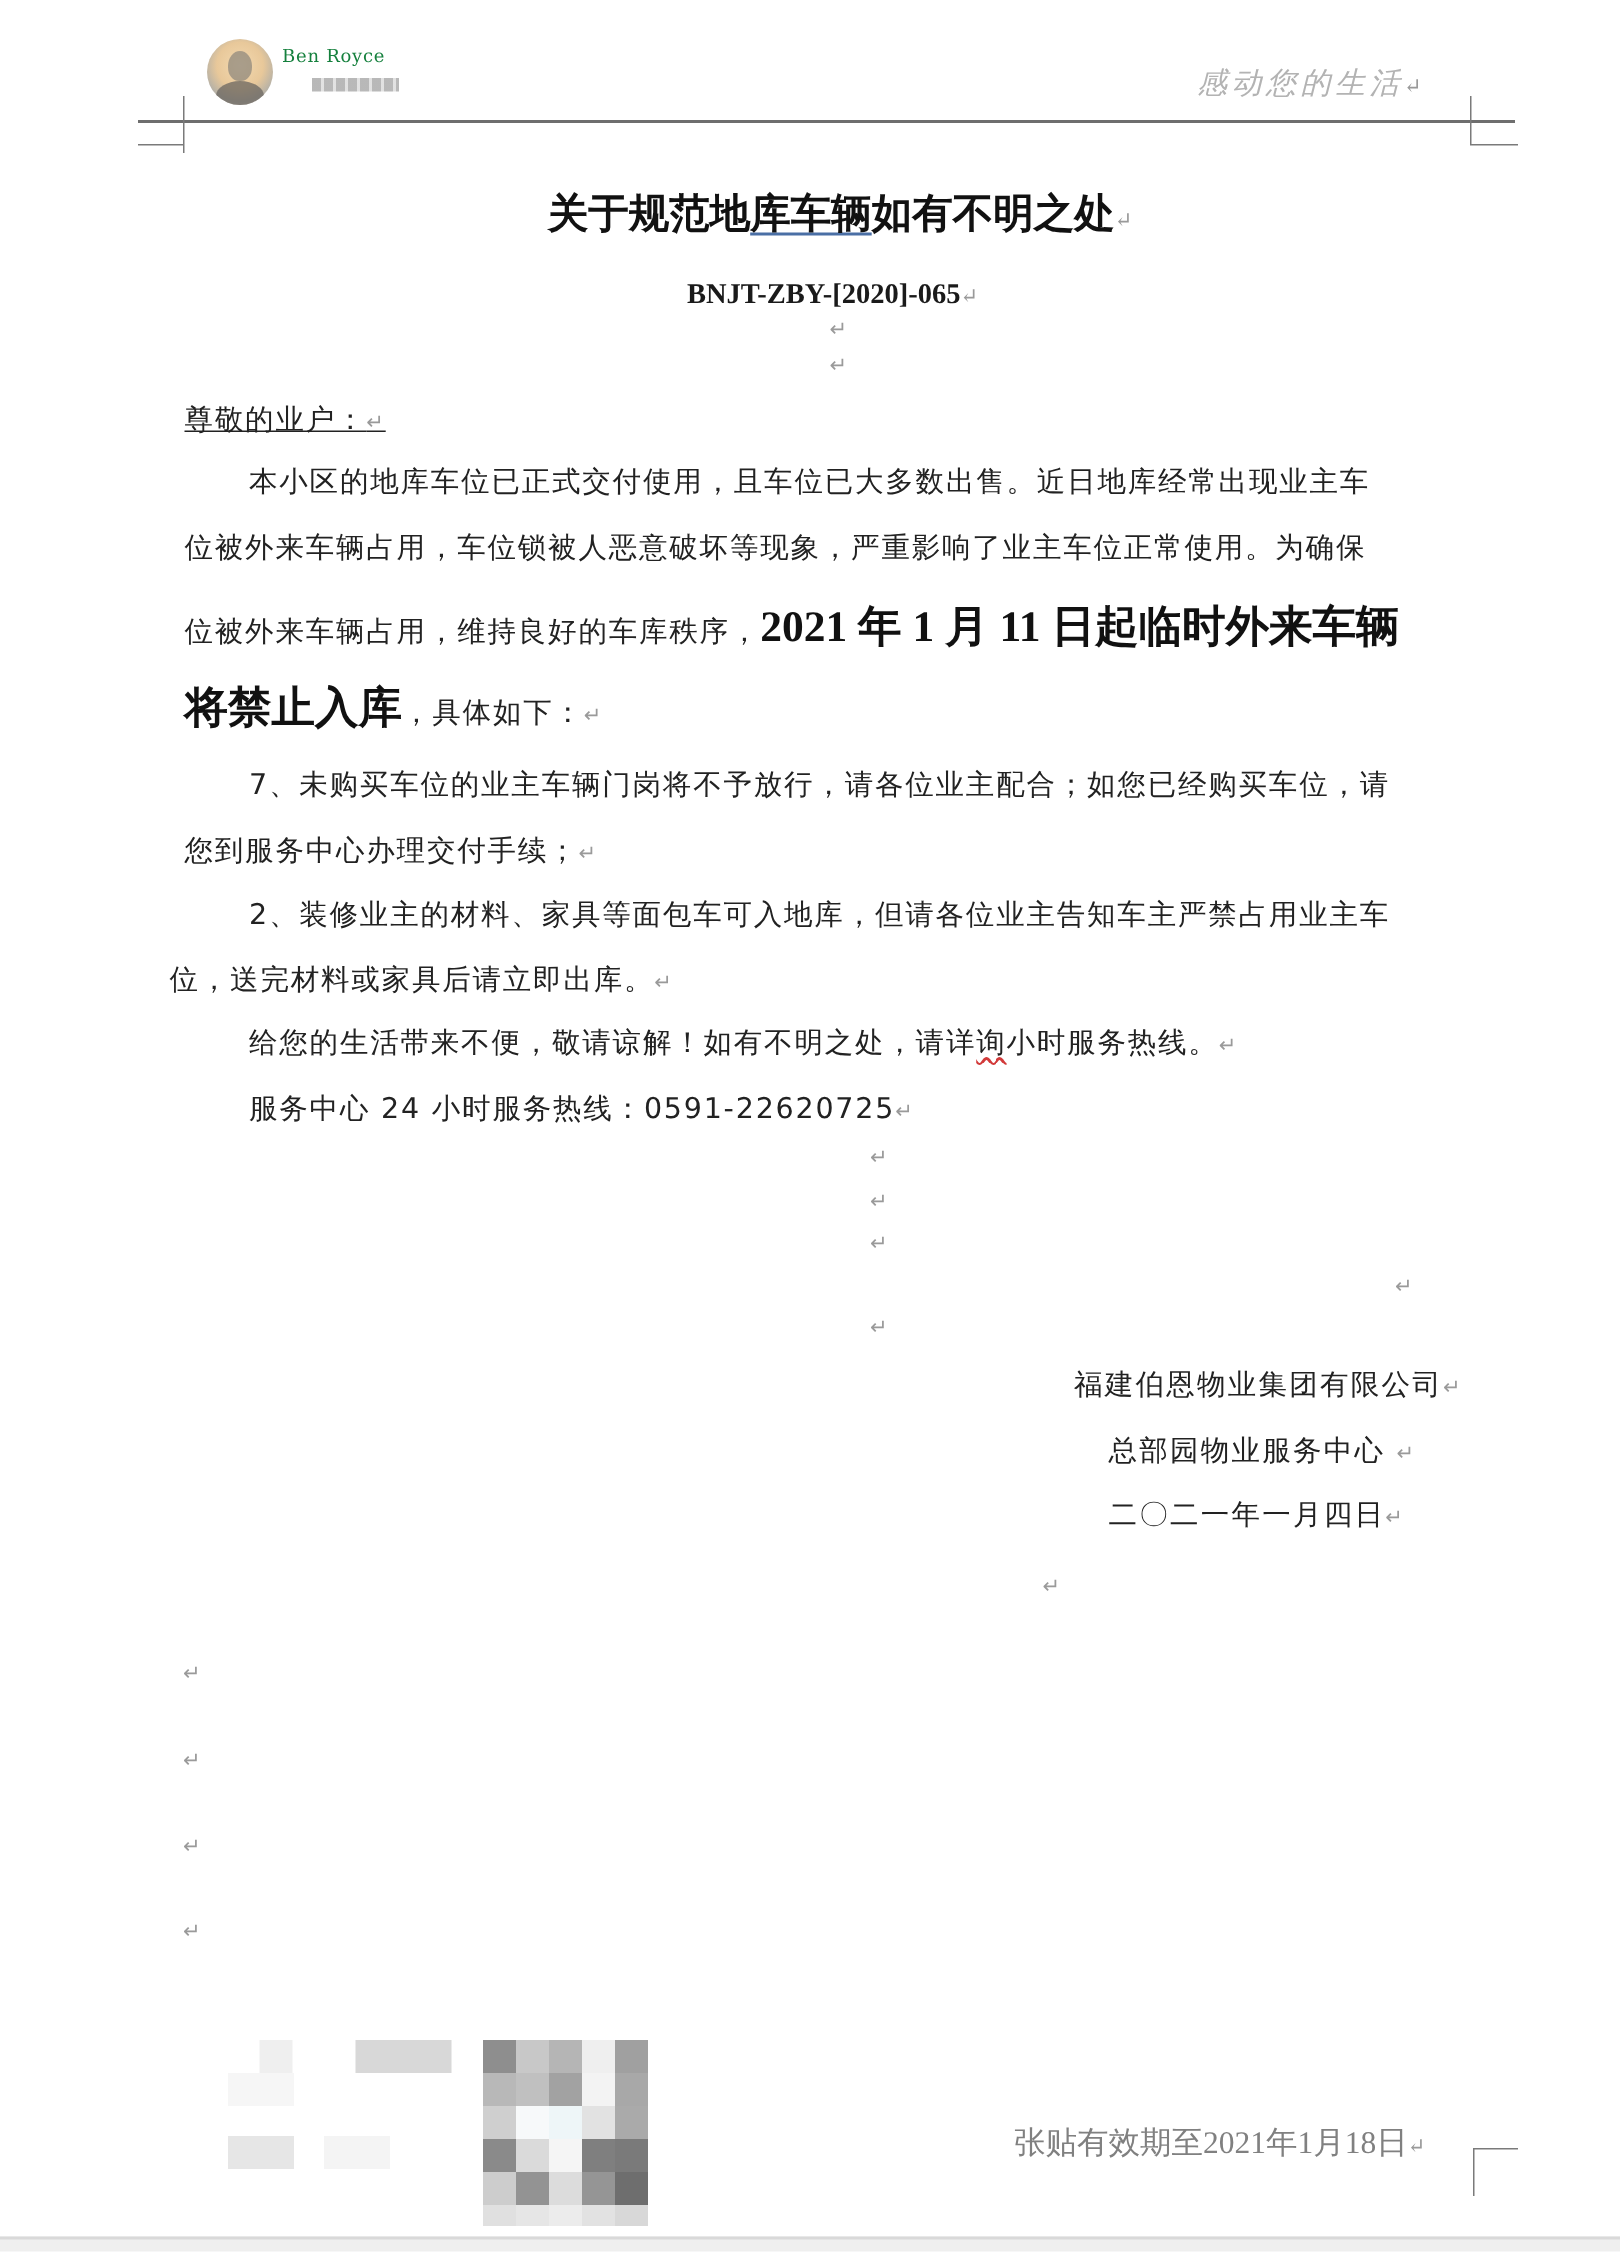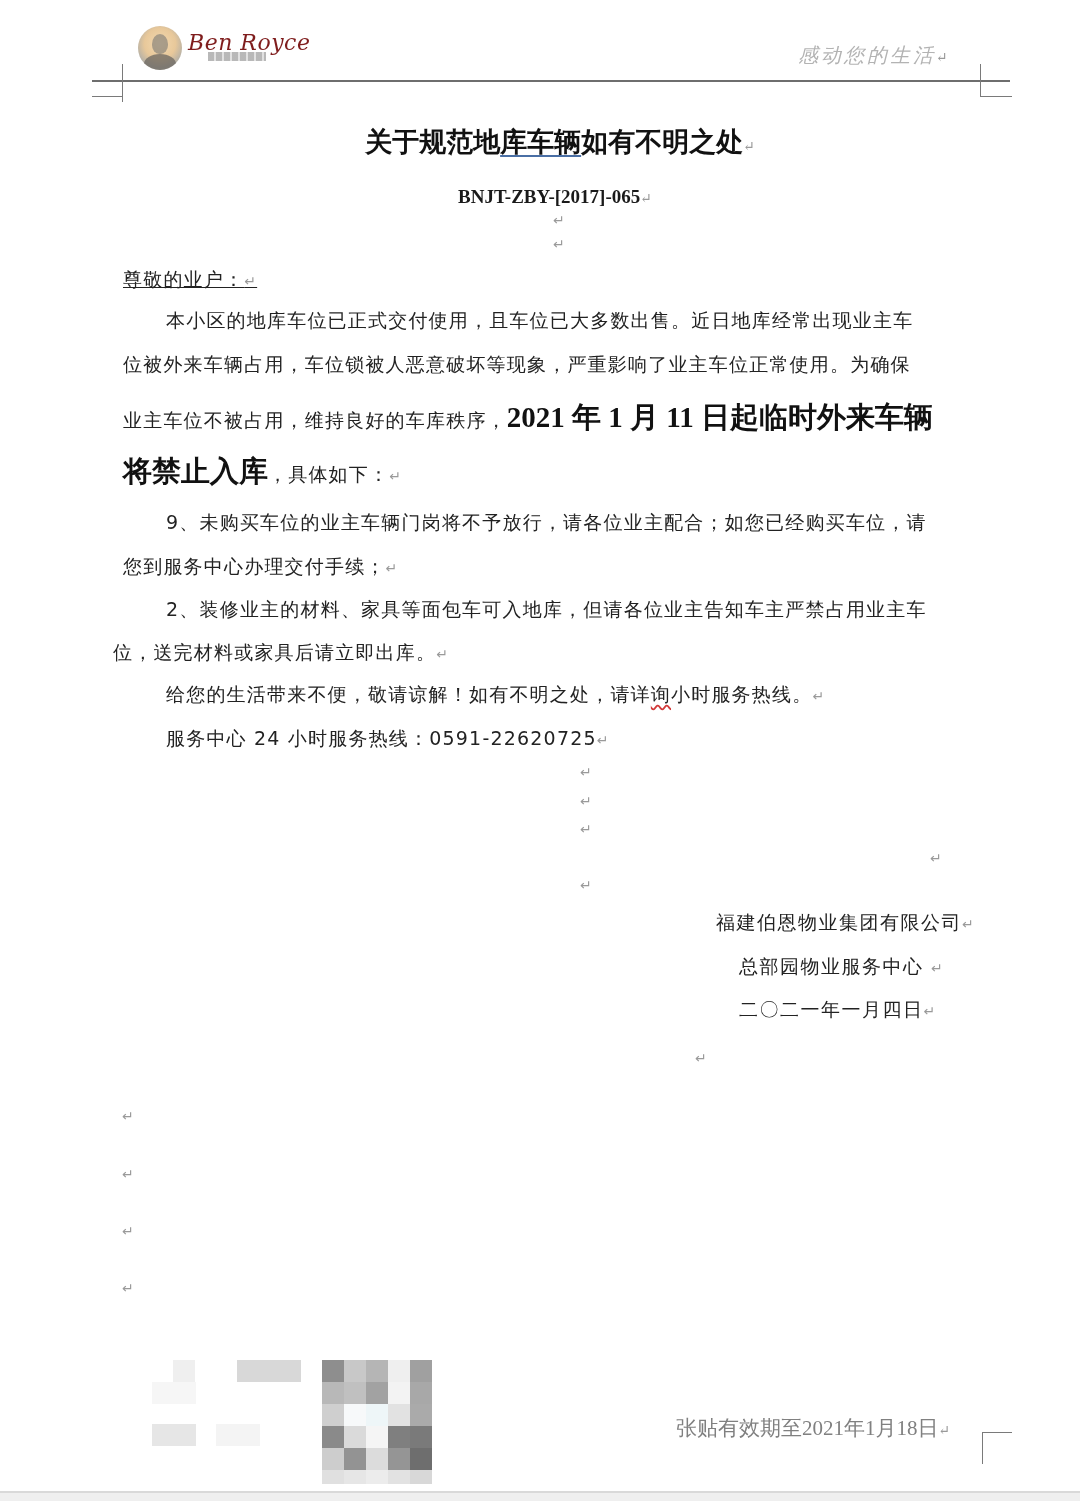--- a/index.html
+++ b/index.html
@@ -14,21 +14,21 @@
     .header-rule { position: absolute; left: 92px; top: 80px; width: 918px; height: 2px; background: #6e6e6e; }
 
     
     .logo-portrait {
       position: absolute; left: 138px; top: 26px; width: 44px; height: 44px; border-radius: 50%;
       background: radial-gradient(circle at 50% 40%, #f3d9b0 0%, #e8c89a 45%, #b8b2a6 70%, #e9e4dc 100%);
       overflow: hidden;
     }
     .logo-portrait .head { position:absolute; left:14px; top:8px; width:16px; height:20px; border-radius:50% 50% 45% 45%; background:#8a847a; opacity:0.7; }
     .logo-portrait .body { position:absolute; left:6px; top:28px; width:32px; height:20px; border-radius:50% 50% 0 0; background:#6a6660; opacity:0.75; }
-    .logo-script { position:absolute; left:188px; top:30px; font-family:"DejaVu Serif", serif; font-style:italic; font-size:22px; color:#7f1d1d; letter-spacing:0.5px; }
+    .logo-script { position:absolute; left:188px; top:30px; font-family:"DejaVu Serif", serif; font-size:12px; color:#15803d; letter-spacing:0.5px; }
     .logo-sub { position:absolute; left:208px; top:52px; width:58px; height:9px; background:repeating-linear-gradient(90deg,#9a9a9a 0 6px,#d5d5d5 6px 8px); opacity:0.7; }
     .slogan { position:absolute; left:798px; top:42px; font-family:"DejaVu Serif", serif; font-size:20px; color:#b3b3b3; letter-spacing:3px; font-style:italic; }
 
     .title { position:absolute; left:0; width:1120px; top:124px; text-align:center; font-family:"DejaVu Serif","Liberation Serif",serif; font-weight:bold; font-size:27px; color:#111; }
     .title .ul { text-decoration: underline; text-decoration-color:#4a6fa5; text-decoration-thickness:2px; text-underline-offset:4px; }
     .docno { position:absolute; left:0; width:1110px; top:186px; text-align:center; font-family:"Liberation Serif","DejaVu Serif",serif; font-weight:bold; font-size:19px; color:#1a1a1a; }
 
     .line { position:absolute; font-size:19px; color:#222; letter-spacing:1.2px; white-space:nowrap; }
     .big { font-family:"Liberation Serif","DejaVu Serif",serif; font-weight:bold; font-size:29px; color:#111; letter-spacing:0; }
     .squiggle { text-decoration: underline wavy #d23a3a; text-underline-offset:3px; }
@@ -57,39 +57,39 @@
 <div class="crop-h" style="left:92px; top:96px; width:30px;"></div>
 <div class="crop-v" style="left:980px; top:64px; height:32px;"></div>
 <div class="crop-h" style="left:980px; top:96px; width:32px;"></div>
 <div class="crop-h" style="left:982px; top:1432px; width:30px;"></div>
 <div class="crop-v" style="left:982px; top:1432px; height:32px;"></div>
 
 <div class="title">
   <span>关于规范地</span><span class="ul">库车辆</span><span>如有不明之处</span><span class="pm">↵</span>
 </div>
 <div class="docno">
-  <span>BNJT-ZBY-[2017]-065</span><span class="pm">↵</span>
+  <span>BNJT-ZBY-[2020]-065</span><span class="pm">↵</span>
 </div>
 <div class="abs pm" style="left:553px; top:212px;">↵</div>
 <div class="abs pm" style="left:553px; top:236px;">↵</div>
 
 <div class="line" style="left:123px; top:267px;text-decoration:underline;">
   <span>尊敬的业户：</span><span class="pm">↵</span>
 </div>
 
 <div class="line" style="left:166px; top:308px;">本小区的地库车位已正式交付使用，且车位已大多数出售。近日地库经常出现业主车</div>
 <div class="line" style="left:123px; top:352px;">位被外来车辆占用，车位锁被人恶意破坏等现象，严重影响了业主车位正常使用。为确保</div>
 <div class="line" style="left:123px; top:398px;">
-  <span>业主车位不被占用，维持良好的车库秩序，</span><span class="big">2021 年 1 月 11 日起临时外来车辆</span>
+  <span>位被外来车辆占用，维持良好的车库秩序，</span><span class="big">2021 年 1 月 11 日起临时外来车辆</span>
 </div>
 <div class="line" style="left:123px; top:452px;">
   <span class="big">将禁止入库</span><span>，具体如下：</span><span class="pm">↵</span>
 </div>
 
-<div class="line" style="left:166px; top:510px;">9、未购买车位的业主车辆门岗将不予放行，请各位业主配合；如您已经购买车位，请</div>
+<div class="line" style="left:166px; top:510px;">7、未购买车位的业主车辆门岗将不予放行，请各位业主配合；如您已经购买车位，请</div>
 <div class="line" style="left:123px; top:554px;">
   <span>您到服务中心办理交付手续；</span><span class="pm">↵</span>
 </div>
 
 <div class="line" style="left:166px; top:597px;">2、装修业主的材料、家具等面包车可入地库，但请各位业主告知车主严禁占用业主车</div>
 <div class="line" style="left:113px; top:640px;">
   <span>位，送完材料或家具后请立即出库。</span><span class="pm">↵</span>
 </div>
 
 <div class="line" style="left:166px; top:682px;">

